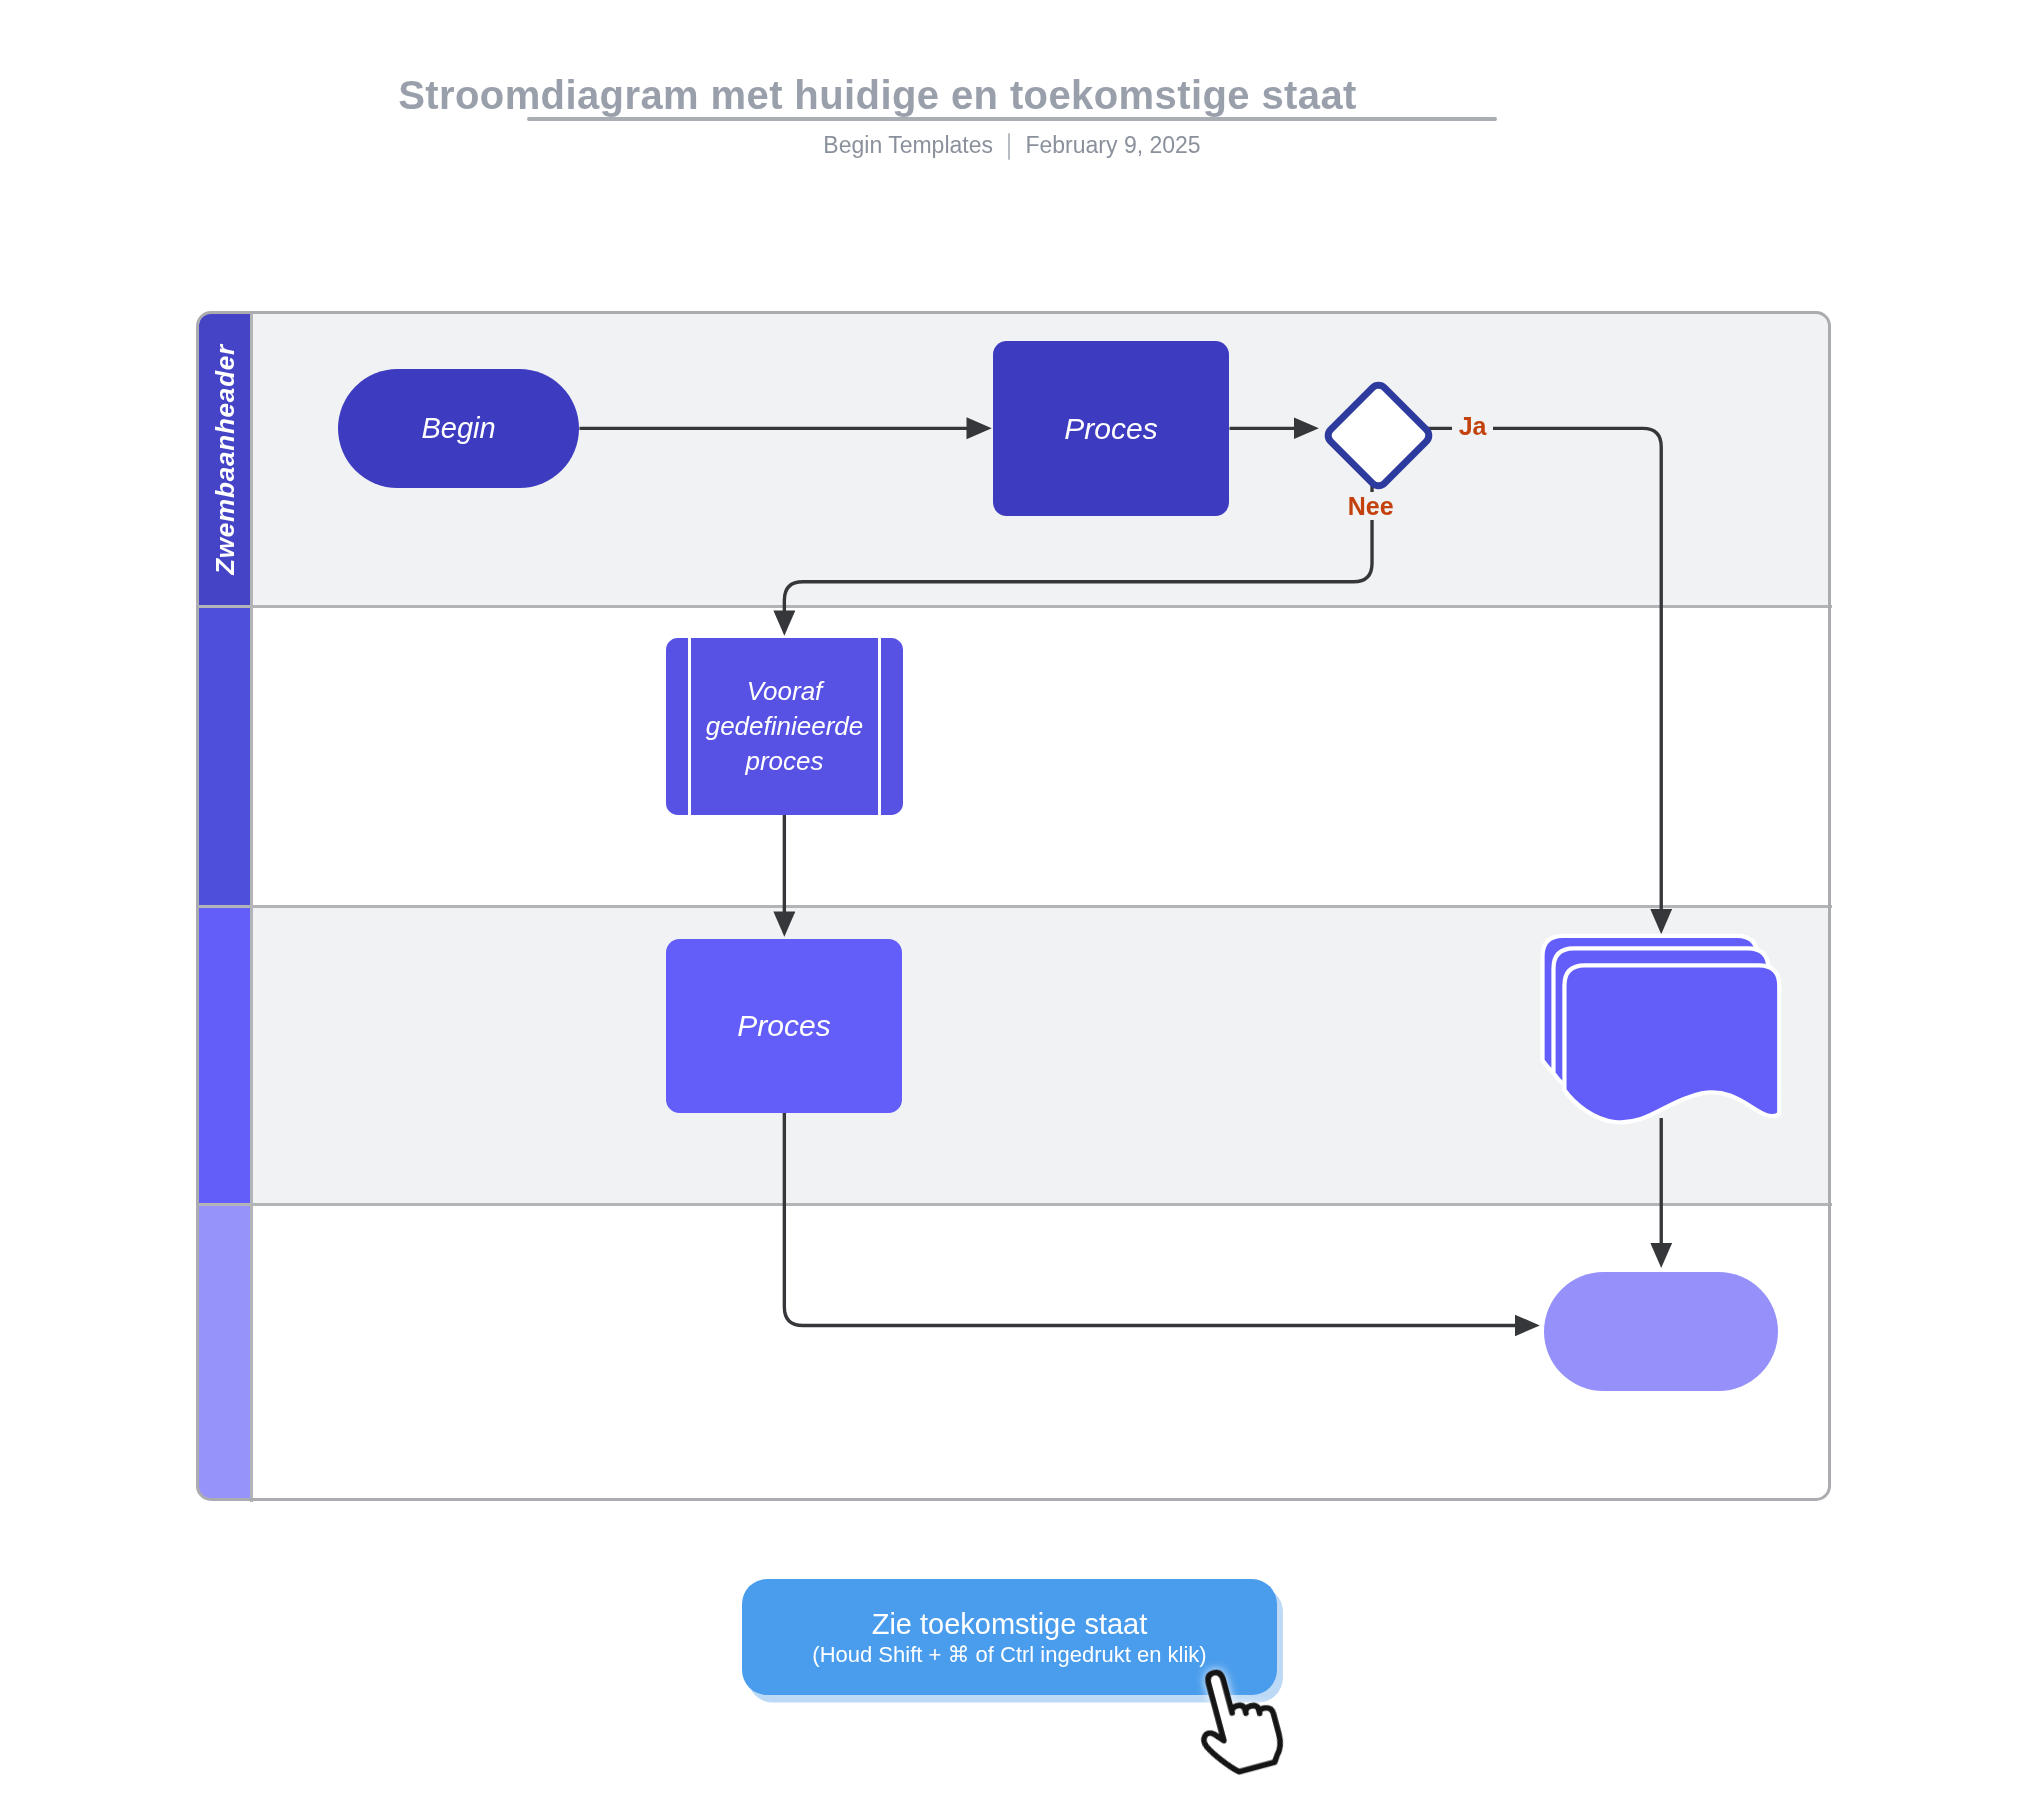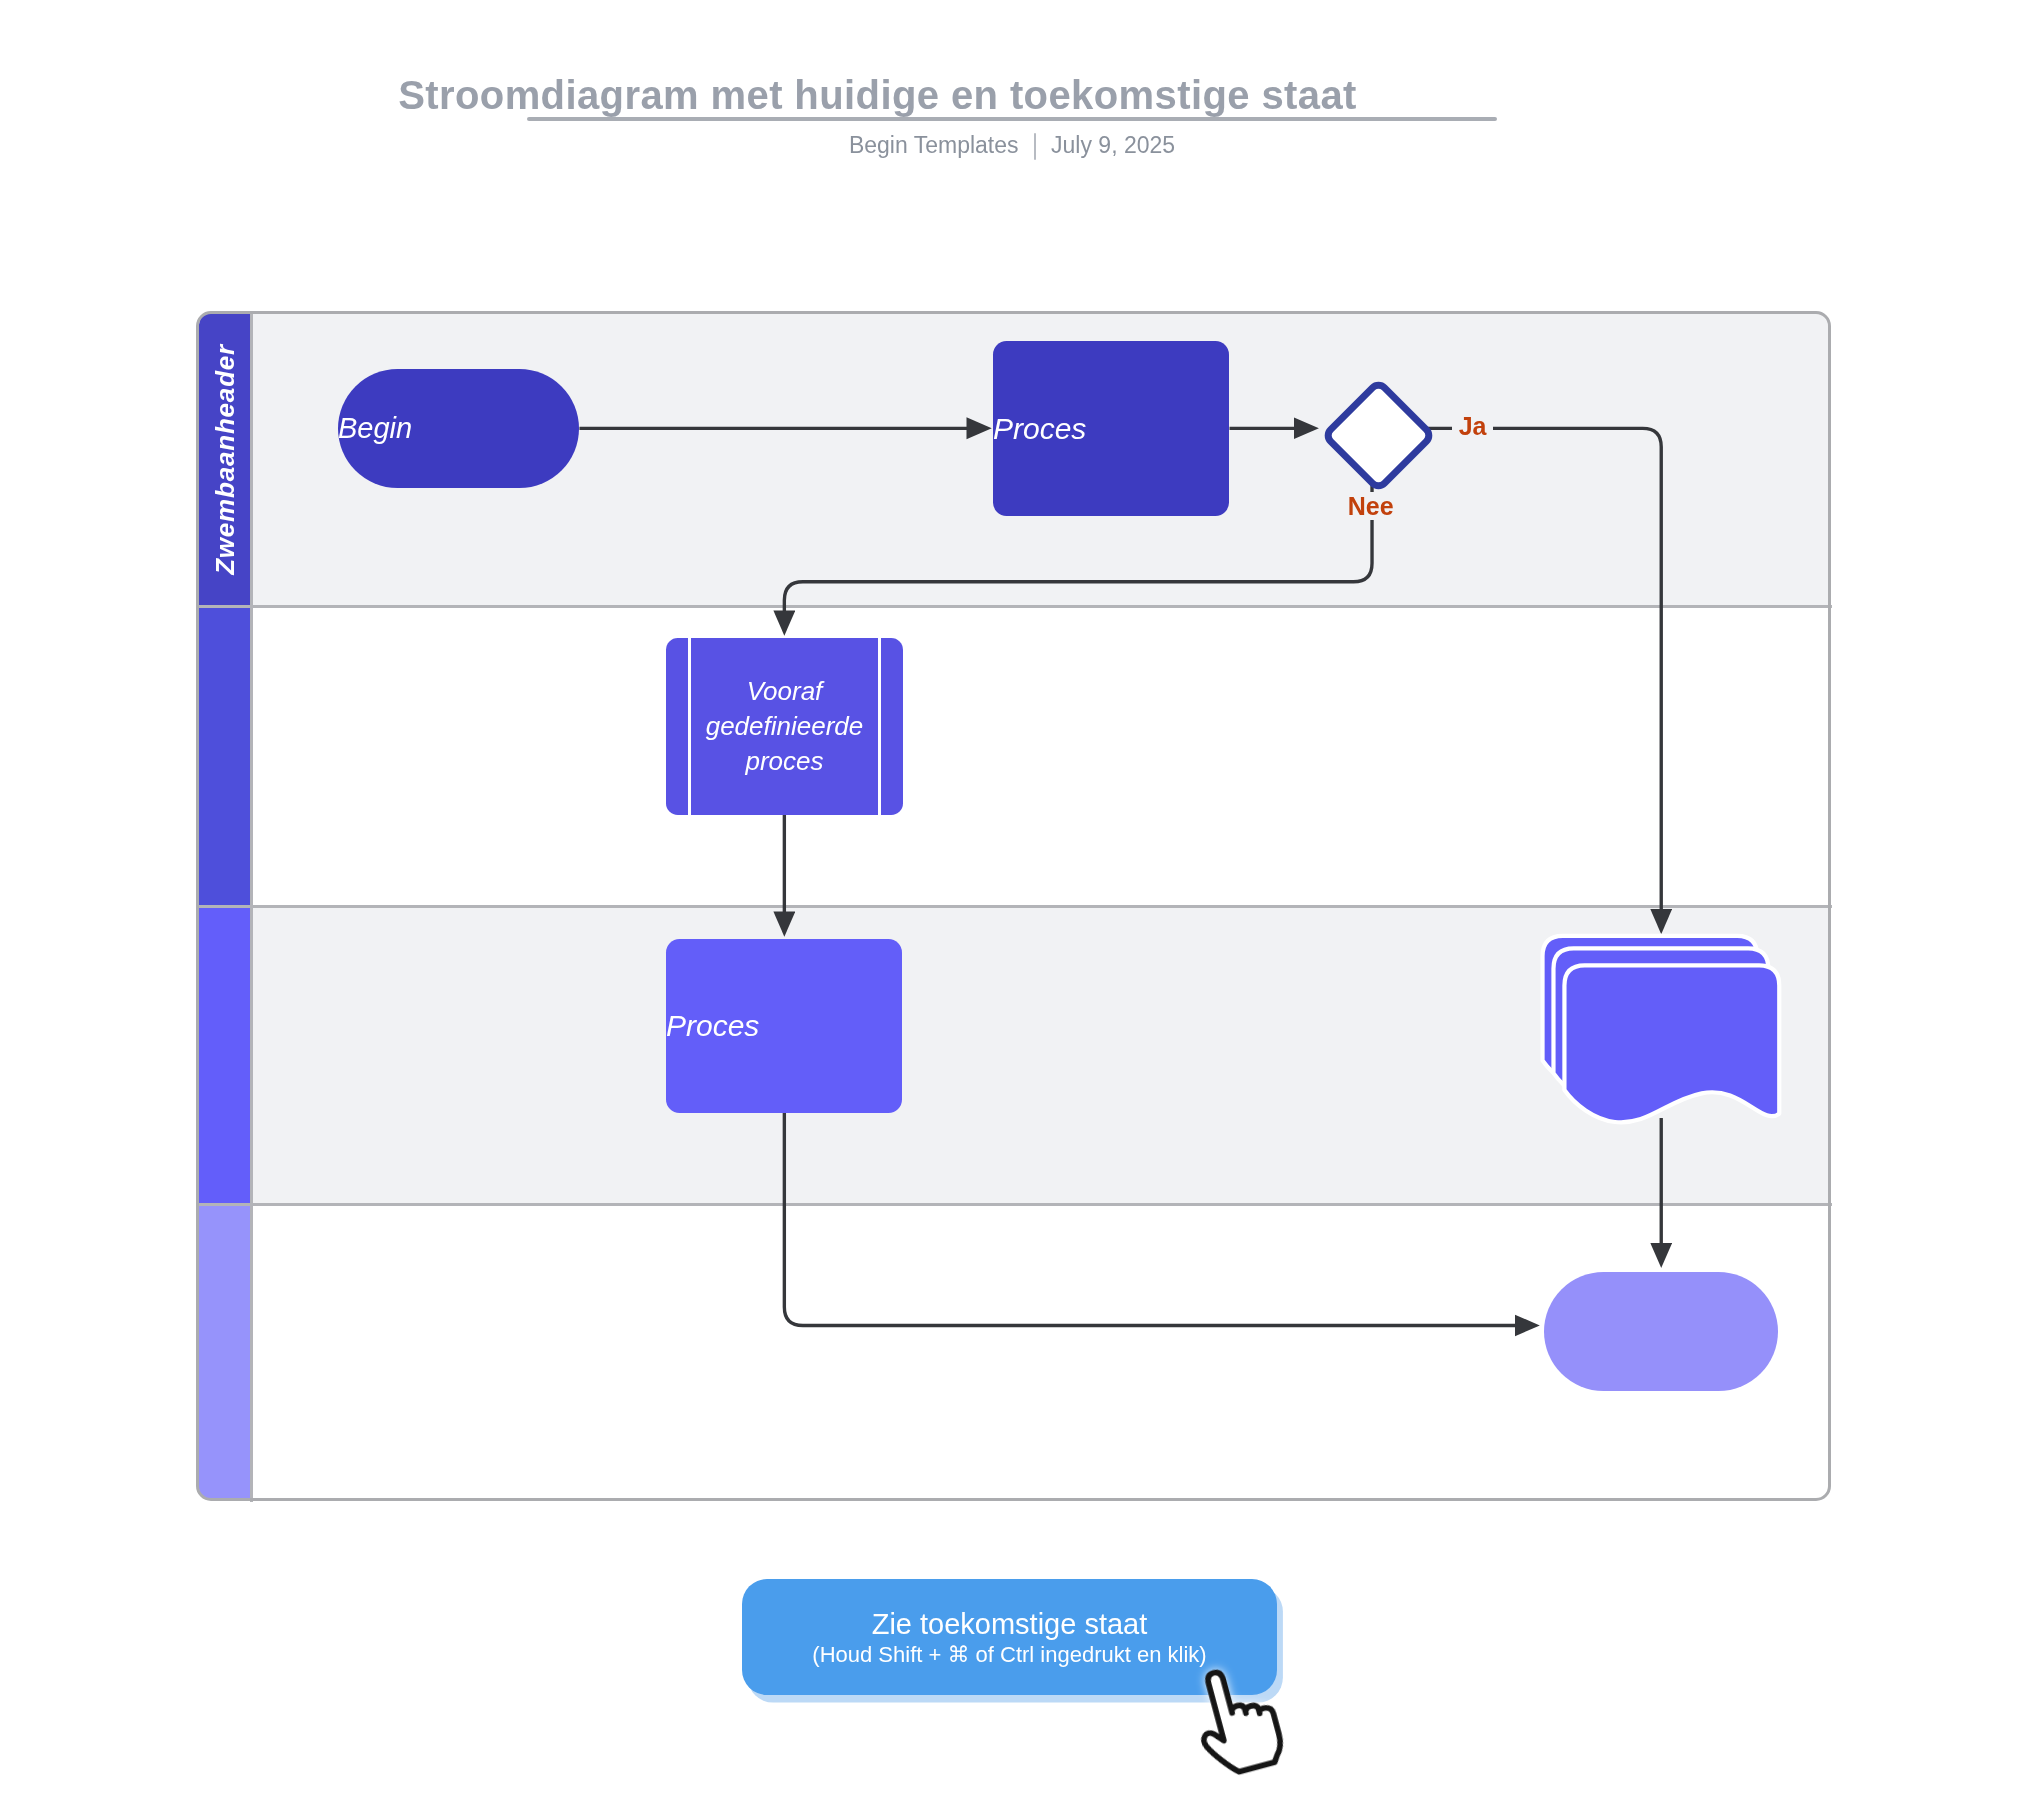--- a/index.html
+++ b/index.html
@@ -28,21 +28,21 @@
 
   .sep-h{left:196px;width:1636px;height:3.4px;background:#b3b4b8;}
   .sep-v{left:250px;top:311px;width:3.4px;height:1191px;background:#b3b4b8;}
   .canvas-border{left:196px;top:311px;width:1629px;height:1184px;border:3.4px solid #abacaf;border-radius:15px;pointer-events:none;}
 
   
   .edges-svg{left:0;top:0;width:2024px;height:1817px;pointer-events:none;}
   .edge-label{font-weight:bold;font-size:25px;color:#c2410c;background:#f1f2f4;padding:1.7px 6.7px;line-height:1;}
 
   
-  .node{display:flex;align-items:center;justify-content:flex-start;color:#ffffff;font-style:italic;font-weight:500;text-align:center;}
+  .node{display:flex;align-items:center;justify-content:center;color:#ffffff;font-style:italic;font-weight:500;text-align:center;}
   .n-begin{left:338px;top:369px;width:241px;height:119px;border-radius:60px;background:#3d3bc0;font-size:29px;}
   .n-proces1{left:993px;top:341px;width:236px;height:175px;border-radius:13.5px;background:#3d3bc0;font-size:30px;}
   .n-decision{left:1337px;top:394px;width:69px;height:69px;background:#ffffff;border:7.6px solid #2e3b9e;border-radius:11.8px;transform:rotate(45deg);}
   .n-vooraf{left:666px;top:638px;width:237px;height:177px;border-radius:11.8px;background:#5852e4;font-size:26px;line-height:1.35;padding:16px 30px;box-sizing:border-box;}
   .n-vooraf .vline{position:absolute;top:0;width:3.4px;height:100%;background:#ffffff;}
   .n-vooraf .vl-l{left:22px;} .n-vooraf .vl-r{right:22px;}
   .n-proces2{left:666px;top:939px;width:236px;height:174px;border-radius:13.5px;background:#635ef9;font-size:30px;}
   .n-einde{left:1544px;top:1272px;width:234px;height:119px;border-radius:60px;background:#9590fa;}
   .doc-svg{left:1540px;top:933px;width:246px;height:196px;}
 
@@ -51,21 +51,21 @@
   .cta-label{font-size:29px;font-weight:normal;line-height:1.25;}
   .cta-sub{font-size:22px;line-height:1.2;}
   .cursor-svg{left:1187px;top:1655px;width:100px;height:123px;transform:rotate(-15deg);filter:drop-shadow(0 0 5px rgba(255,255,255,.95));}
 </style>
 </head>
 <body>
 
 <div class="abs page-title">Stroomdiagram met huidige en toekomstige staat</div>
 <div class="abs title-underline"></div>
 <div class="abs meta">
-  <span>Begin Templates</span><span class="divider"></span><span>July 9, 2025</span>
+  <span>Begin Templates</span><span class="divider"></span><span>February 9, 2025</span>
 </div>
 
 <div class="abs lane-row row1"></div>
 <div class="abs lane-row row2"></div>
 <div class="abs lane-row row3"></div>
 <div class="abs lane-row row4"></div>
 
 <div class="abs lane-bar bar1">
   <span class="lane-header-text">Zwembaanheader</span>
 </div>

